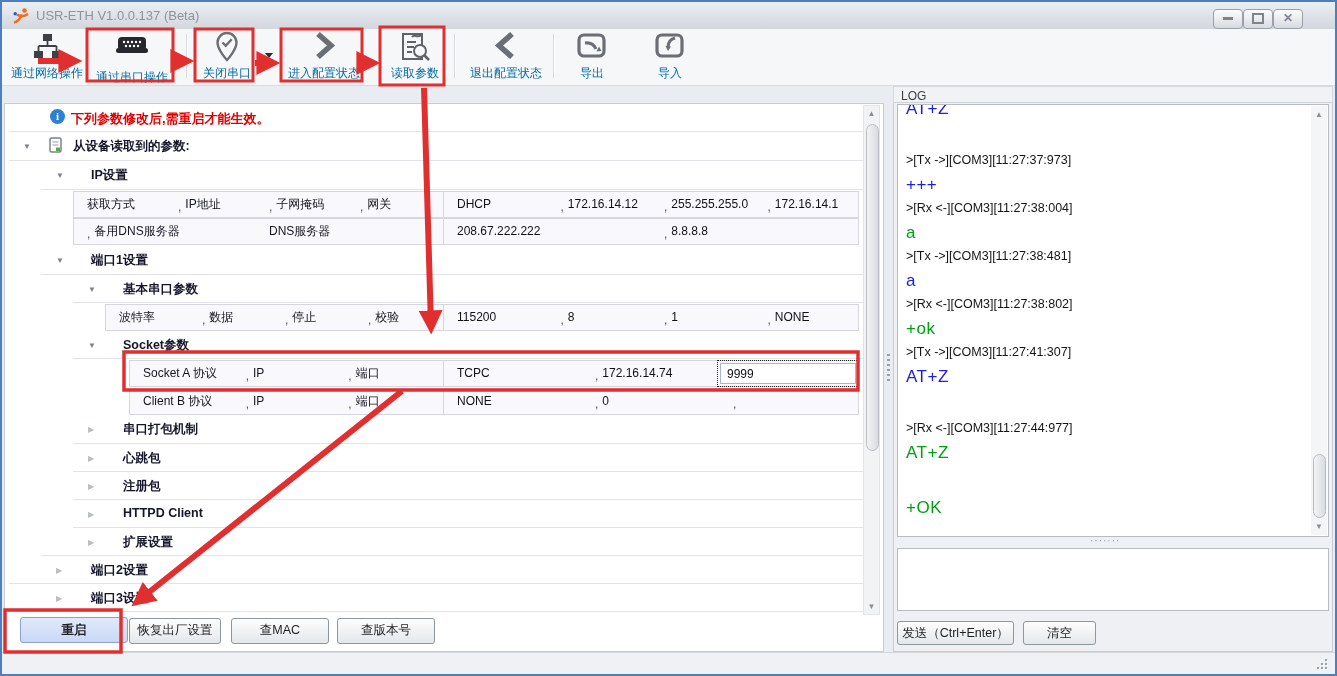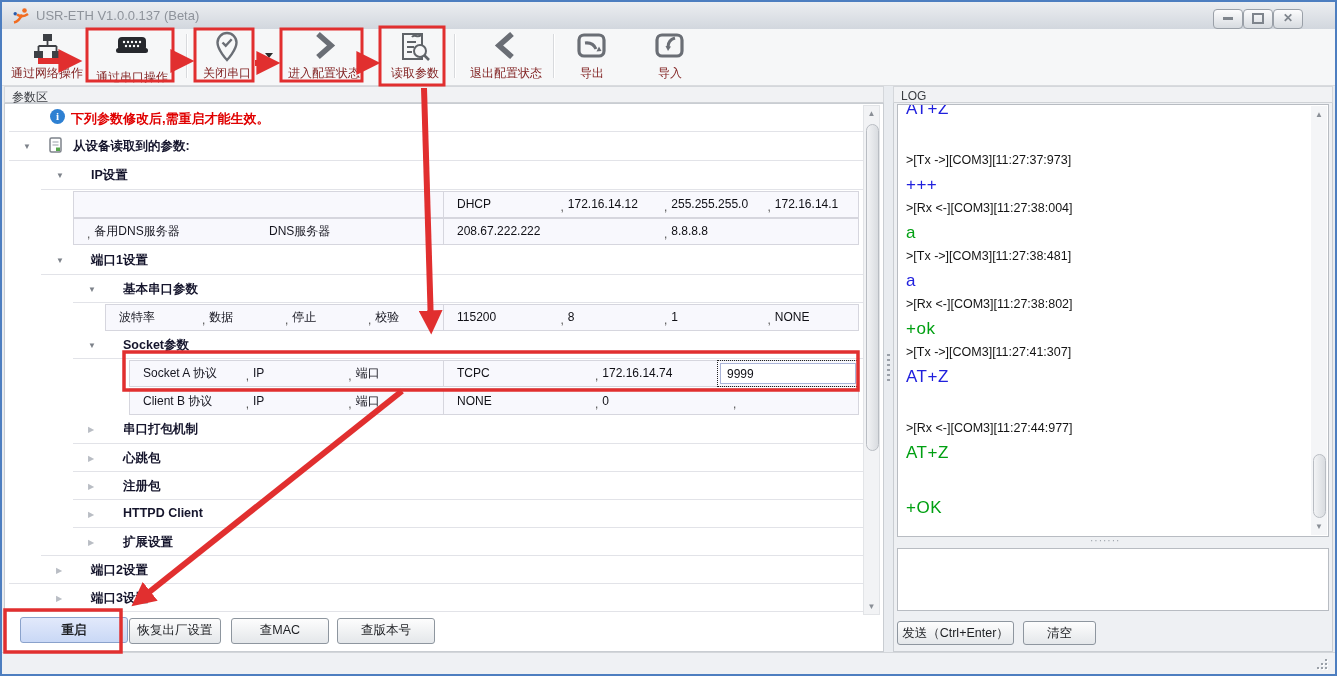--- a/index.html
+++ b/index.html
@@ -9,21 +9,21 @@
   .titlebar{position:absolute;left:2px;top:2px;right:2px;height:27px;
             background:linear-gradient(#eceef1,#d2d7de);border-bottom:1px solid #c1c6cd;}
   .apptitle{position:absolute;left:34px;top:6px;font-size:13px;color:#8e939b;}
   .winbtn{position:absolute;top:7px;width:28px;height:18px;border:1px solid #9aa0a8;border-radius:4px;
           background:linear-gradient(#fcfcfd,#d7dbe0);color:#7e848c;font-size:11px;font-weight:bold;
           text-align:center;line-height:16px;cursor:default;}
   .winbtn .box{display:inline-block;width:8px;height:7px;border:2px solid #7e848c;margin-top:3px;}
   .winbtn .bar{display:inline-block;width:10px;height:3px;background:#7e848c;margin-bottom:2px;}
   
   .toolbar{position:absolute;left:2px;top:29px;right:2px;height:56px;background:#f6f7f8;border-bottom:1px solid #d9dbde;}
-  .tbtn{position:absolute;top:1px;height:52px;text-align:center;font-size:12px;color:#7f1d1d;cursor:default;}
+  .tbtn{position:absolute;top:1px;height:52px;text-align:center;font-size:12px;color:#0369a1;cursor:default;}
   .tbtn .ticon{display:block;height:34px;}
   .tbtn .tlabel{display:block;margin-top:1px;white-space:nowrap;}
   .tsep{position:absolute;top:5px;width:1px;height:44px;background:#d8dadd;border-right:1px solid #ffffff;}
   .caret{position:absolute;width:0;height:0;border-left:4px solid transparent;border-right:4px solid transparent;
          border-top:5px solid #2c2c2c;}
   
   .panel-header{position:absolute;height:17px;background:#f1f2f4;border:1px solid #d4d7db;border-bottom:1px solid #cfd2d6;
                 font-size:12px;color:#3a3d42;padding-top:2px;padding-left:7px;box-sizing:border-box;}
   .lpanel{position:absolute;left:4px;top:103px;width:880px;height:549px;background:#ffffff;
           border:1px solid #c9cdd2;box-sizing:border-box;overflow:hidden;}
@@ -185,23 +185,20 @@
         <svg width="34" height="31">
             <rect x="4" y="5" width="25" height="21" rx="5" fill="none" stroke="#6a6e75" stroke-width="3.2"></rect>
             <path d="M22 8 q-7 2 -7 9" stroke="#6a6e75" stroke-width="3" fill="none"></path>
             <path d="M12.5 16 l5.5 0.5 -3 4.5 z" fill="#6a6e75"></path>
           </svg>
       </span>
         <span class="tlabel">导入</span>
     </div>
   </div>
 
-  <div class="panel-header" style="left:4px;top:86px;width:880px">
-    <span>参数区</span>
-  </div>
 
   <div class="lpanel">
 
     <div class="pitem" style="top:1px;height:27px">
       <span class="info-badge" style="left:45px">i</span>
       <span class="notice-text" style="left:66px">下列参数修改后,需重启才能生效。</span>
       <div class="divider" style="left:4px"></div>
     </div>
 
     <div class="pitem" style="top:29px;height:28px">
@@ -217,20 +214,26 @@
       <div class="divider" style="left:4px"></div>
     </div>
 
     <div class="pitem" style="top:58px;height:28px">
       <span class="tri exp" style="left:51px">▼</span>
       <span class="slabel" style="left:86px">IP设置</span>
       <div class="divider" style="left:36px"></div>
     </div>
 
     <div class="prow" style="top:87px;height:27px;left:68px;width:786px">
+      <div class="labels cols4" style="width:364px">
+        <span class="cell"><span>获取方式</span></span>
+        <span class="cell"><span class="sep">,</span><span>IP地址</span></span>
+        <span class="cell"><span class="sep">,</span><span>子网掩码</span></span>
+        <span class="cell"><span class="sep">,</span><span>网关</span></span>
+      </div>
       <div class="values cols4" style="width:414px">
         <span class="cell valcell"><span>DHCP</span></span>
         <span class="cell valcell"><span class="sep">,</span><span>172.16.14.12</span></span>
         <span class="cell valcell"><span class="sep">,</span><span>255.255.255.0</span></span>
         <span class="cell valcell"><span class="sep">,</span><span>172.16.14.1</span></span>
       </div>
     </div>
 
     <div class="prow" style="top:114px;height:27px;left:68px;width:786px">
       <div class="labels cols2" style="width:364px">

